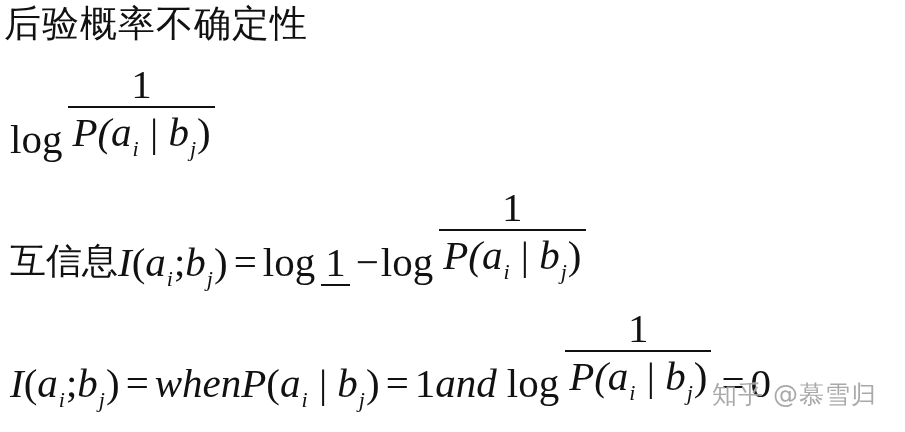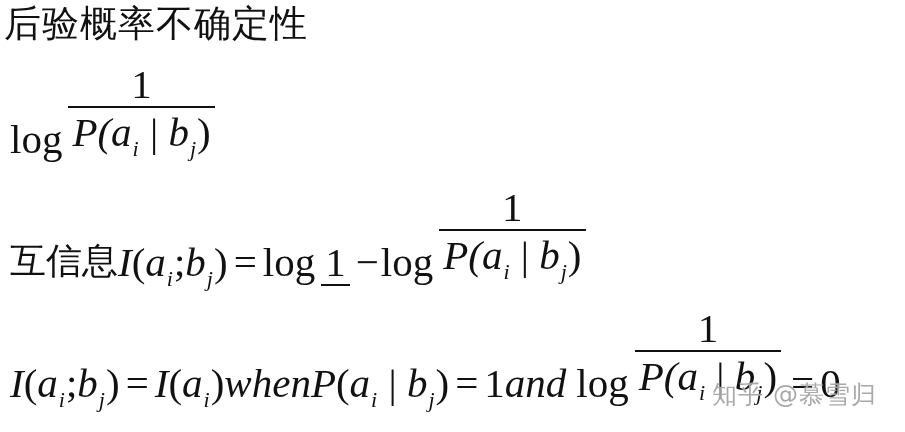--- a/index.html
+++ b/index.html
@@ -105,21 +105,20 @@
   <span class="frac">
     <span class="num">1</span>
     <span class="bar"></span>
     <span class="den"><span class="it">P(</span><span class="it">a</span><span class="sub">i</span><span> | </span><span class="it">b</span><span class="sub">j</span><span>)</span></span>
   </span>
 </div>
 
 <div class="abs row" style="left:10px; top:306px;">
   <span><span class="it">I</span><span>(</span><span class="it">a</span><span class="sub">i</span><span>;</span><span class="it">b</span><span class="sub">j</span><span>)</span></span>
   <span class="op">=</span>
-  <span><span class="it">I</span><span>(</span><span class="it">a</span><span class="sub">i</span><span>)</span></span>
   <span class="it">when</span>
   <span><span class="it">P</span><span>(</span><span class="it">a</span><span class="sub">i</span><span> | </span><span class="it">b</span><span class="sub">j</span><span>)</span></span>
   <span class="op">=</span>
   <span>1</span>
   <span class="it">and</span>
   <span class="log" style="margin-left:10px;">log</span>
   <span class="frac">
     <span class="num">1</span>
     <span class="bar"></span>
     <span class="den"><span class="it">P(</span><span class="it">a</span><span class="sub">i</span><span> | </span><span class="it">b</span><span class="sub">j</span><span>)</span></span>

